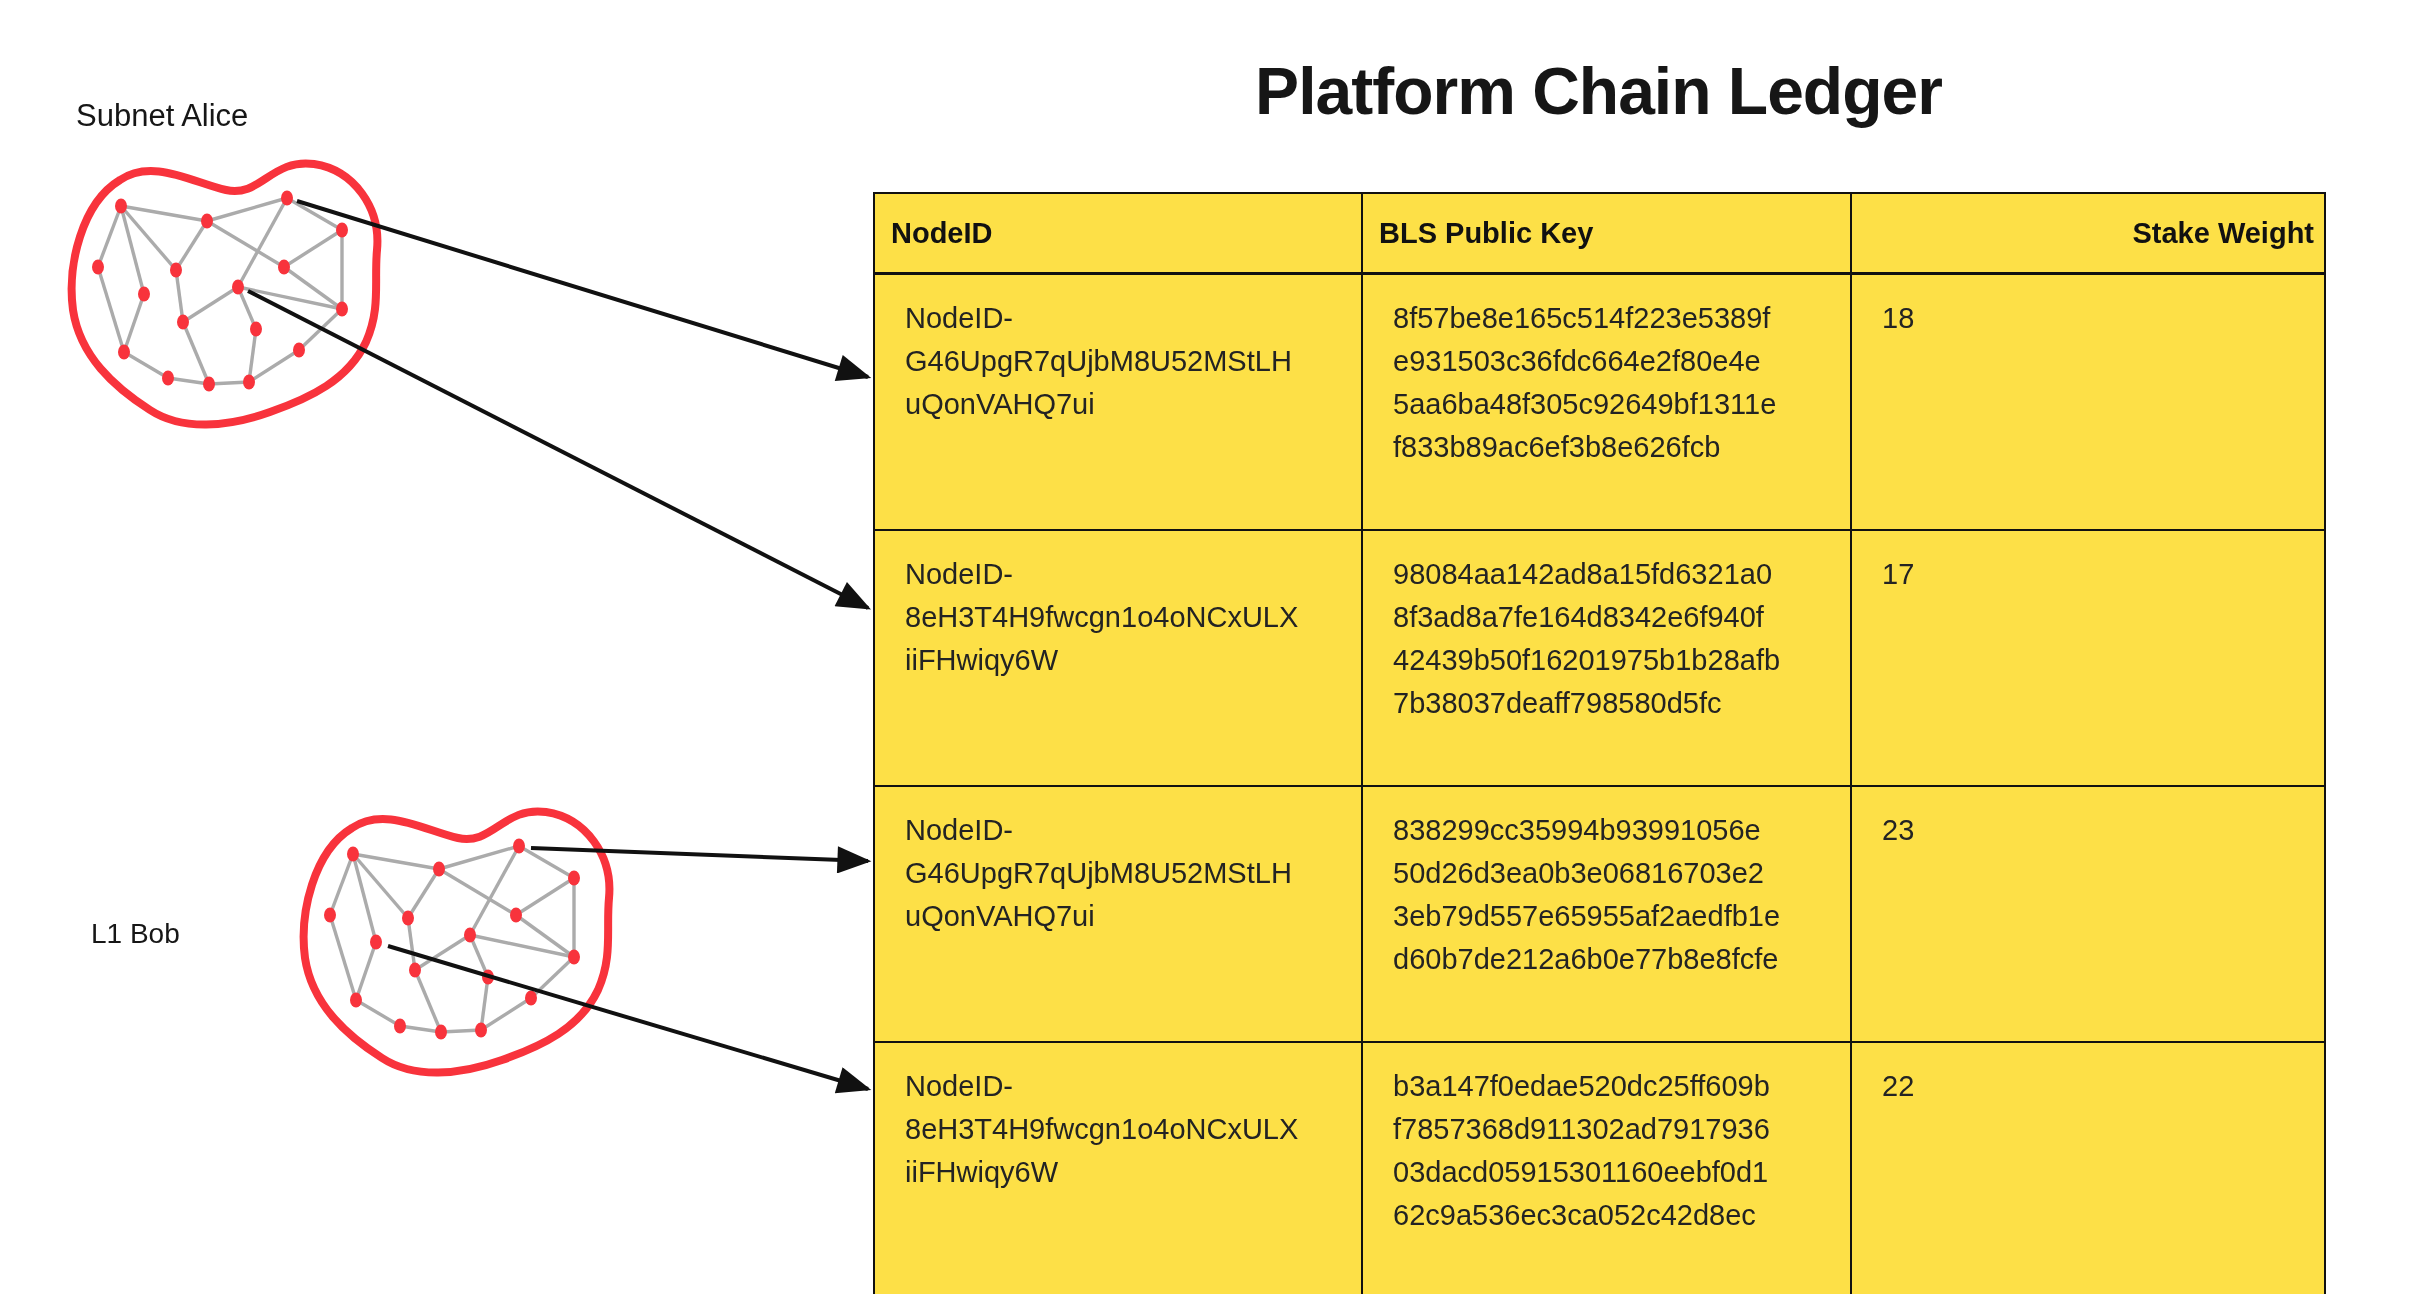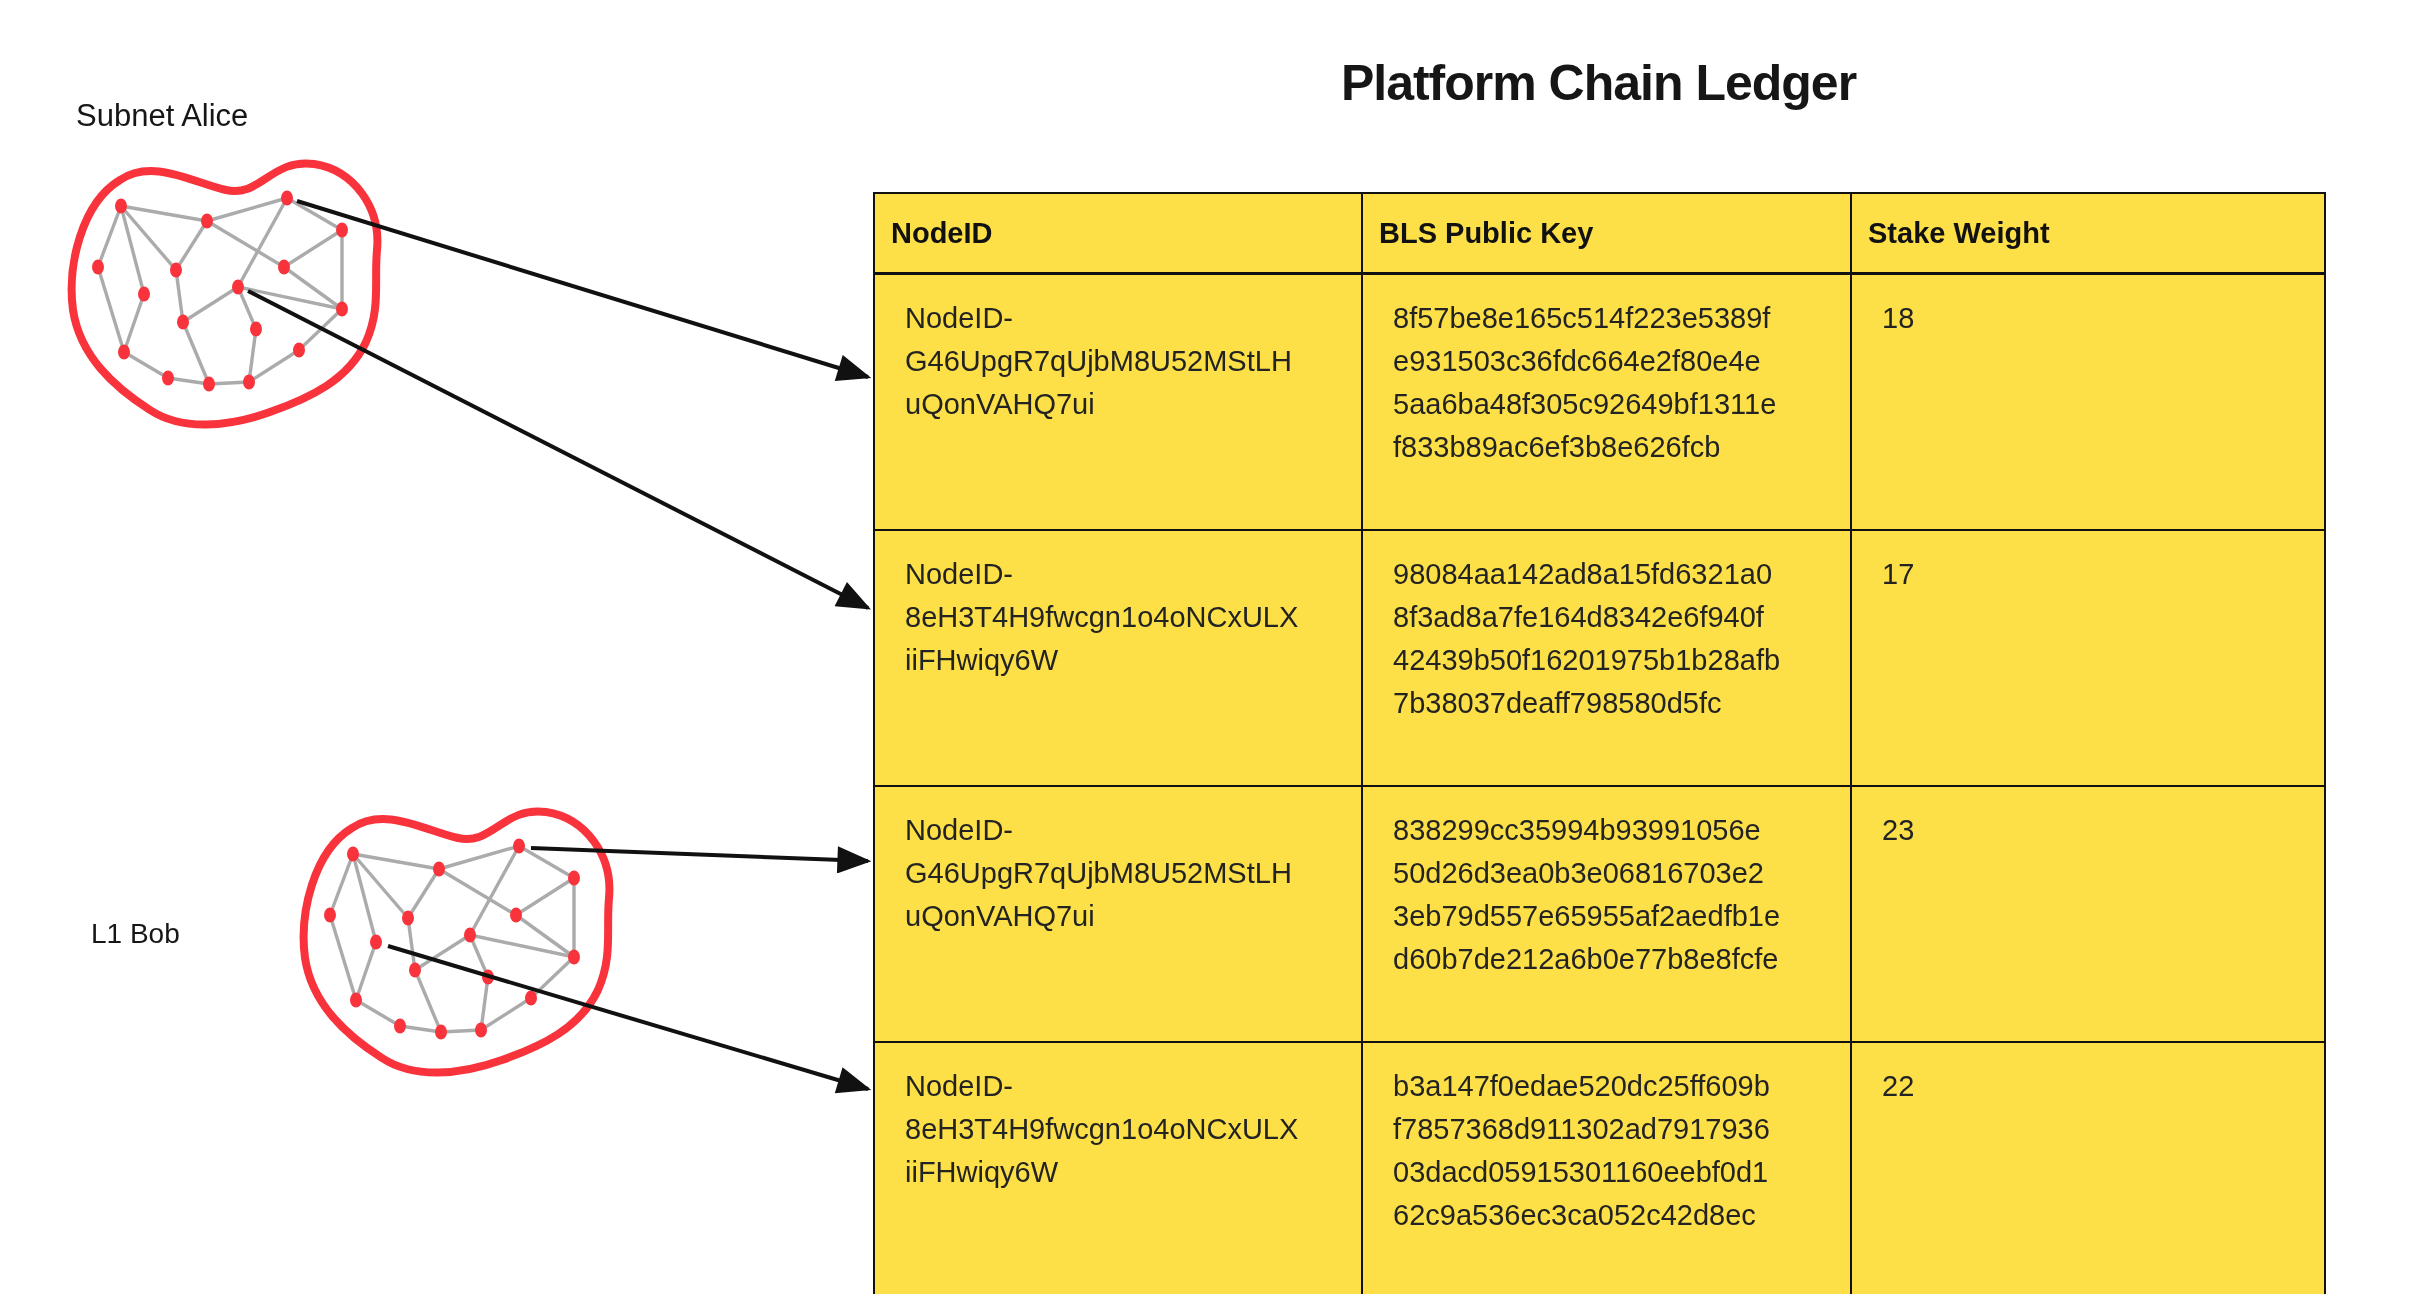--- a/index.html
+++ b/index.html
@@ -7,21 +7,21 @@
     --edge:#ABABAB;
     --ink:#111111;
   }
   html,body{margin:0;padding:0;background:#ffffff;}
   body{font-family:"Liberation Sans","DejaVu Sans",sans-serif;color:#1c1c1c;}
   #page{position:relative;width:2424px;height:1294px;background:#ffffff;overflow:hidden;}
 
   
   .page-title{
     position:absolute;left:873px;top:58px;width:1451px;
-    text-align:center;font-size:50px;font-weight:700;color:#161616;
+    text-align:center;font-size:66px;font-weight:700;color:#161616;
     letter-spacing:-1px;line-height:1;
   }
 
   
   .subnet-label{
     position:absolute;font-weight:400;color:#161616;text-align:left;
   }
   .subnet-label.alice{left:76px;top:98px;width:330px;font-size:31px;}
   .subnet-label.bob{left:91px;top:918px;width:250px;font-size:28px;}
 
@@ -50,21 +50,21 @@
   table.ledger col.c2{width:489px;}
   table.ledger col.c3{width:474px;}
   table.ledger th,table.ledger td{
     border:2px solid #111111;background:#fde047;
   }
   table.ledger thead th{
     height:78px;font-size:29px;font-weight:700;color:#111;
     text-align:left;vertical-align:middle;padding:0 10px 0 16px;
     border-bottom-width:3px;
   }
-  table.ledger thead th.center{text-align:left;padding-left:16px;}
+  table.ledger thead th.center{text-align:right;padding-left:16px;}
   table.ledger tbody td{
     height:232px;vertical-align:top;
     font-size:29px;line-height:43px;color:#232323;
     padding:22px 12px 0 30px;
     white-space:pre-line;
     overflow:hidden;
   }
 </style>
 </head>
 <body>

